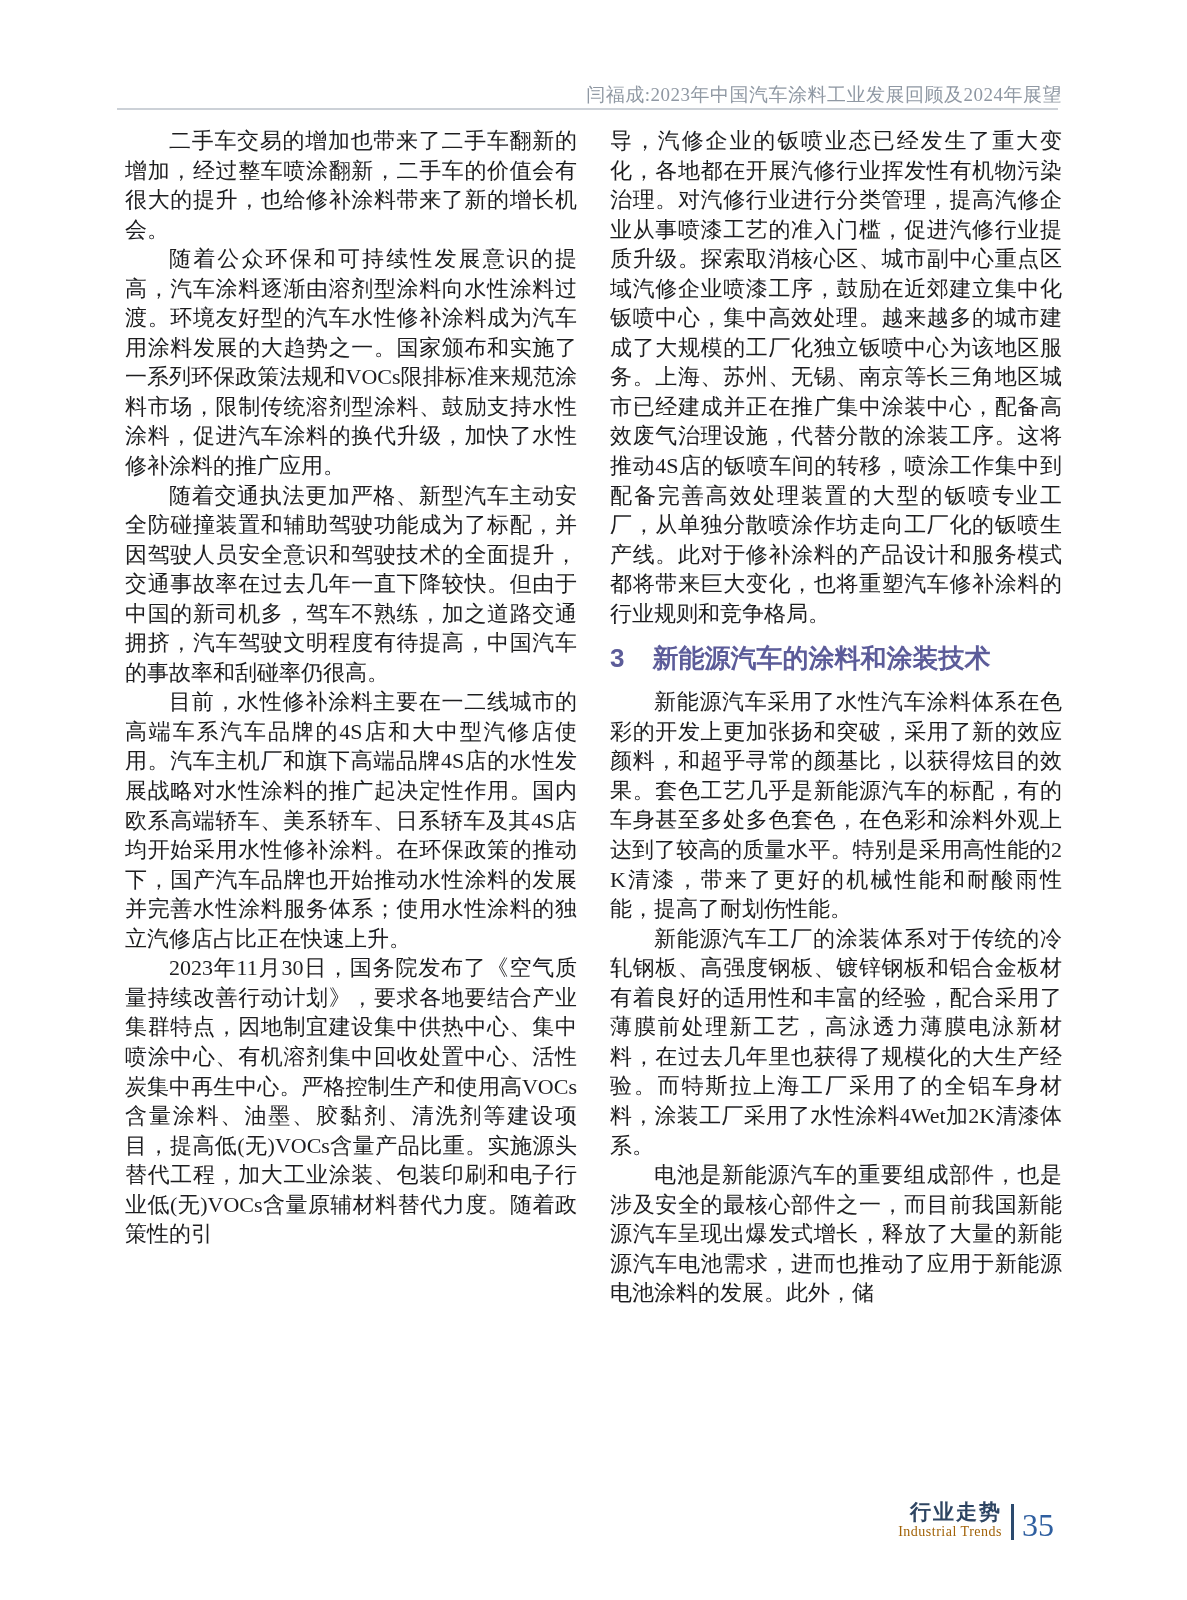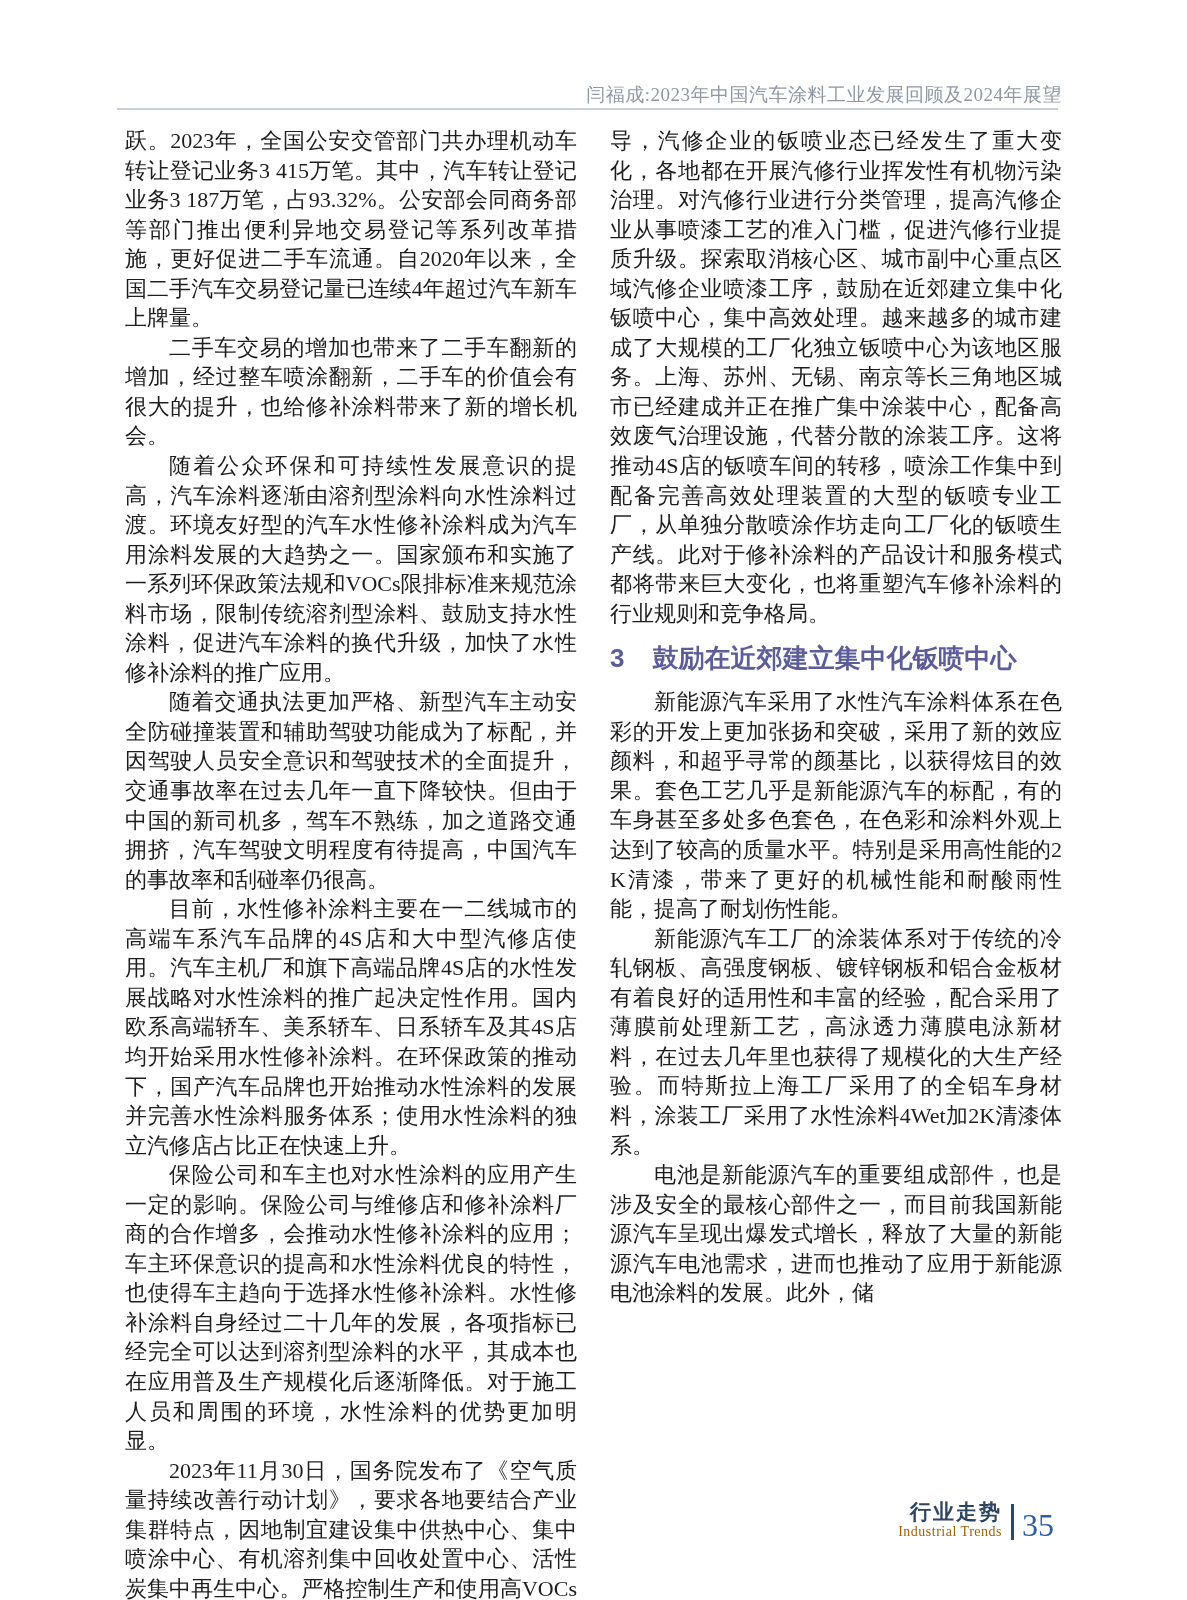--- a/index.html
+++ b/index.html
@@ -104,33 +104,31 @@
 <body>
 
 <div class="page">
 
   <div class="running-title">闫福成:2023年中国汽车涂料工业发展回顾及2024年展望</div>
   <div class="header-rule"></div>
 
   <div class="columns">
 
     <section class="col">
-      <p class="body-p no-indent">跃。2023年，全国公安交管部门共办理机动车转让登记业务3 415万笔。其中，汽车转让登记业务3 187万笔，占93.32%。公安部会同商务部等部门推出便利异地交易登记等系列改革措施，更好促进二手车流通。自2020年以来，全国二手汽车交易登记量已连续4年超过汽车新车上牌量。</p>
       <p class="body-p">二手车交易的增加也带来了二手车翻新的增加，经过整车喷涂翻新，二手车的价值会有很大的提升，也给修补涂料带来了新的增长机会。</p>
       <p class="body-p">随着公众环保和可持续性发展意识的提高，汽车涂料逐渐由溶剂型涂料向水性涂料过渡。环境友好型的汽车水性修补涂料成为汽车用涂料发展的大趋势之一。国家颁布和实施了一系列环保政策法规和VOCs限排标准来规范涂料市场，限制传统溶剂型涂料、鼓励支持水性涂料，促进汽车涂料的换代升级，加快了水性修补涂料的推广应用。</p>
       <p class="body-p">随着交通执法更加严格、新型汽车主动安全防碰撞装置和辅助驾驶功能成为了标配，并因驾驶人员安全意识和驾驶技术的全面提升，交通事故率在过去几年一直下降较快。但由于中国的新司机多，驾车不熟练，加之道路交通拥挤，汽车驾驶文明程度有待提高，中国汽车的事故率和刮碰率仍很高。</p>
       <p class="body-p">目前，水性修补涂料主要在一二线城市的高端车系汽车品牌的4S店和大中型汽修店使用。汽车主机厂和旗下高端品牌4S店的水性发展战略对水性涂料的推广起决定性作用。国内欧系高端轿车、美系轿车、日系轿车及其4S店均开始采用水性修补涂料。在环保政策的推动下，国产汽车品牌也开始推动水性涂料的发展并完善水性涂料服务体系；使用水性涂料的独立汽修店占比正在快速上升。</p>
-      <p class="body-p">保险公司和车主也对水性涂料的应用产生一定的影响。保险公司与维修店和修补涂料厂商的合作增多，会推动水性修补涂料的应用；车主环保意识的提高和水性涂料优良的特性，也使得车主趋向于选择水性修补涂料。水性修补涂料自身经过二十几年的发展，各项指标已经完全可以达到溶剂型涂料的水平，其成本也在应用普及生产规模化后逐渐降低。对于施工人员和周围的环境，水性涂料的优势更加明显。</p>
       <p class="body-p">2023年11月30日，国务院发布了《空气质量持续改善行动计划》，要求各地要结合产业集群特点，因地制宜建设集中供热中心、集中喷涂中心、有机溶剂集中回收处置中心、活性炭集中再生中心。严格控制生产和使用高VOCs含量涂料、油墨、胶黏剂、清洗剂等建设项目，提高低(无)VOCs含量产品比重。实施源头替代工程，加大工业涂装、包装印刷和电子行业低(无)VOCs含量原辅材料替代力度。随着政策性的引</p>
     </section>
 
     <section class="col">
       <p class="body-p no-indent">导，汽修企业的钣喷业态已经发生了重大变化，各地都在开展汽修行业挥发性有机物污染治理。对汽修行业进行分类管理，提高汽修企业从事喷漆工艺的准入门槛，促进汽修行业提质升级。探索取消核心区、城市副中心重点区域汽修企业喷漆工序，鼓励在近郊建立集中化钣喷中心，集中高效处理。越来越多的城市建成了大规模的工厂化独立钣喷中心为该地区服务。上海、苏州、无锡、南京等长三角地区城市已经建成并正在推广集中涂装中心，配备高效废气治理设施，代替分散的涂装工序。这将推动4S店的钣喷车间的转移，喷涂工作集中到配备完善高效处理装置的大型的钣喷专业工厂，从单独分散喷涂作坊走向工厂化的钣喷生产线。此对于修补涂料的产品设计和服务模式都将带来巨大变化，也将重塑汽车修补涂料的行业规则和竞争格局。</p>
       <h2 class="section-heading">
-        <span class="sec-num">3</span><span class="sec-title">鼓励在近郊建立集中化钣喷中心</span>
+        <span class="sec-num">3</span><span class="sec-title">新能源汽车的涂料和涂装技术</span>
       </h2>
       <p class="body-p">新能源汽车采用了水性汽车涂料体系在色彩的开发上更加张扬和突破，采用了新的效应颜料，和超乎寻常的颜基比，以获得炫目的效果。套色工艺几乎是新能源汽车的标配，有的车身甚至多处多色套色，在色彩和涂料外观上达到了较高的质量水平。特别是采用高性能的2K清漆，带来了更好的机械性能和耐酸雨性能，提高了耐划伤性能。</p>
       <p class="body-p">新能源汽车工厂的涂装体系对于传统的冷轧钢板、高强度钢板、镀锌钢板和铝合金板材有着良好的适用性和丰富的经验，配合采用了薄膜前处理新工艺，高泳透力薄膜电泳新材料，在过去几年里也获得了规模化的大生产经验。而特斯拉上海工厂采用了的全铝车身材料，涂装工厂采用了水性涂料4Wet加2K清漆体系。</p>
       <p class="body-p">电池是新能源汽车的重要组成部件，也是涉及安全的最核心部件之一，而目前我国新能源汽车呈现出爆发式增长，释放了大量的新能源汽车电池需求，进而也推动了应用于新能源电池涂料的发展。此外，储</p>
     </section>
 
   </div>
 
   <div class="page-footer">
     <div class="footer-labels">

